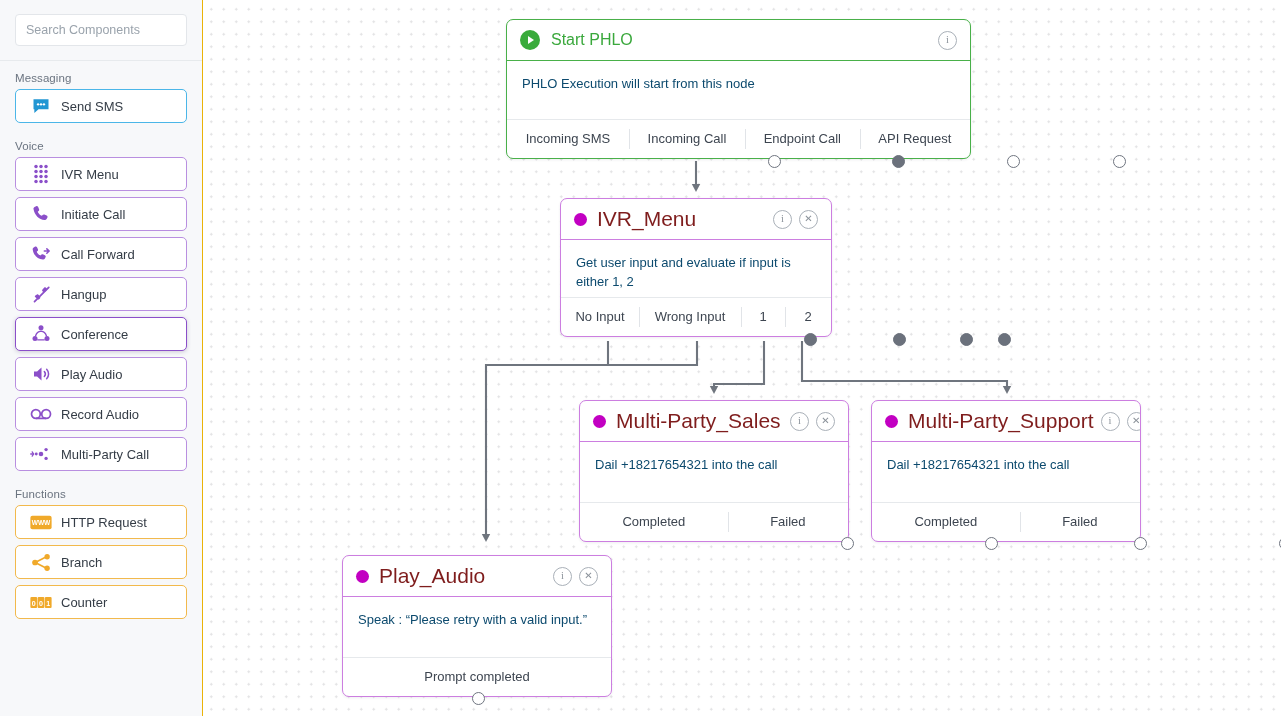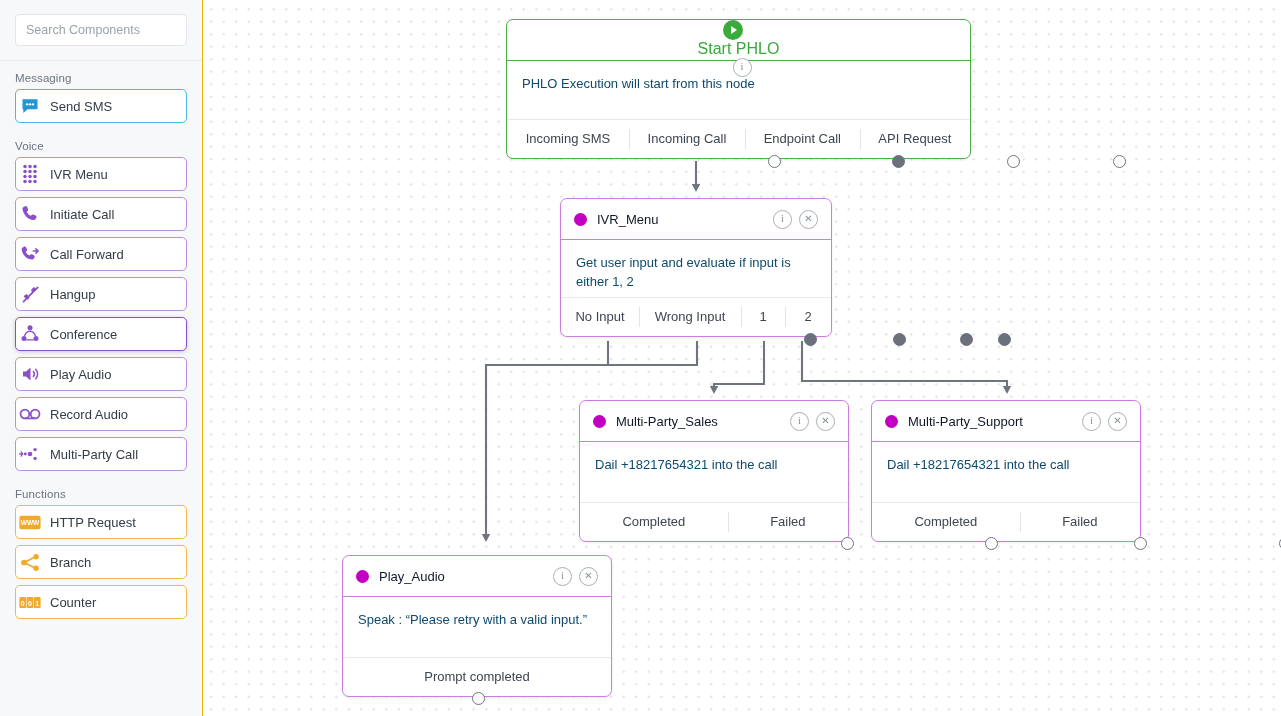--- a/index.html
+++ b/index.html
@@ -29,21 +29,21 @@
   .search-input::placeholder{color:#9aa3ac;}
   .section-label{
     font-size:11.5px;color:#6b7480;font-weight:400;
     padding:11px 0 5px 15px;letter-spacing:.1px;
   }
   .comp-list{padding:0 15px;}
   .comp{
     display:flex;align-items:center;
     height:34px;margin-bottom:6px;
     background:#fff;border:1px solid #b98fe0;border-radius:5px;
-    box-sizing:border-box;padding-left:3px;
+    box-sizing:border-box;padding-left:14px;
     cursor:pointer;
   }
   .comp.blue{border-color:#4bb6e8;}
   .comp.orange{border-color:#f2b94c;}
   .comp.hovered{border-color:#8b4fc9;box-shadow:0 1px 4px rgba(60,40,90,.22);}
   .comp .ic{
     width:22px;height:22px;flex:0 0 22px;margin-right:9px;
     display:flex;align-items:center;justify-content:center;
   }
   .comp .lbl{font-size:13px;color:#343c46;line-height:1;}
@@ -65,35 +65,35 @@
     border:1.6px solid #cc7ee0;box-sizing:border-box;
     box-shadow:0 1px 3px rgba(30,20,50,.07);
     overflow:hidden;
   }
   .node.green{border-color:#49b049;}
   .node-head{
     display:flex;align-items:center;
     height:41px;padding:0 13px;box-sizing:border-box;
     border-bottom:1.4px solid #cc7ee0;
   }
-  .node.green .node-head{border-bottom-color:#49b049;flex-direction:column;}
+  .node.green .node-head{border-bottom-color:#49b049;}
   .node-dot{
     width:13px;height:13px;border-radius:50%;background:#c200c2;
     flex:0 0 13px;margin-right:10px;
   }
   .play-badge{
     width:20px;height:20px;border-radius:50%;background:#39ab3b;
     flex:0 0 20px;margin-right:11px;display:flex;align-items:center;justify-content:center;
   }
   .play-badge .tri{
     width:0;height:0;border-left:6px solid #fff;
     border-top:4px solid transparent;border-bottom:4px solid transparent;
     margin-left:2px;
   }
-  .node-title{font-size:13px;color:#0f172a;flex:1 1 auto;white-space:nowrap;}
+  .node-title{font-size:21px;color:#7f1d1d;flex:1 1 auto;white-space:nowrap;}
   .node.green .node-title{color:#3aa83c;font-size:16px;}
   .hdr-btn{
     width:17px;height:17px;border-radius:50%;border:1.2px solid #a9b0b8;
     color:#8a9199;font-size:10.5px;line-height:15px;text-align:center;
     margin-left:7px;flex:0 0 17px;cursor:pointer;background:#fff;
     font-family:"Liberation Serif", serif;
   }
   .hdr-btn.x{font-family:"Liberation Sans", sans-serif;font-size:10px;}
   .node-body{
     padding:13px 15px 0 15px;

